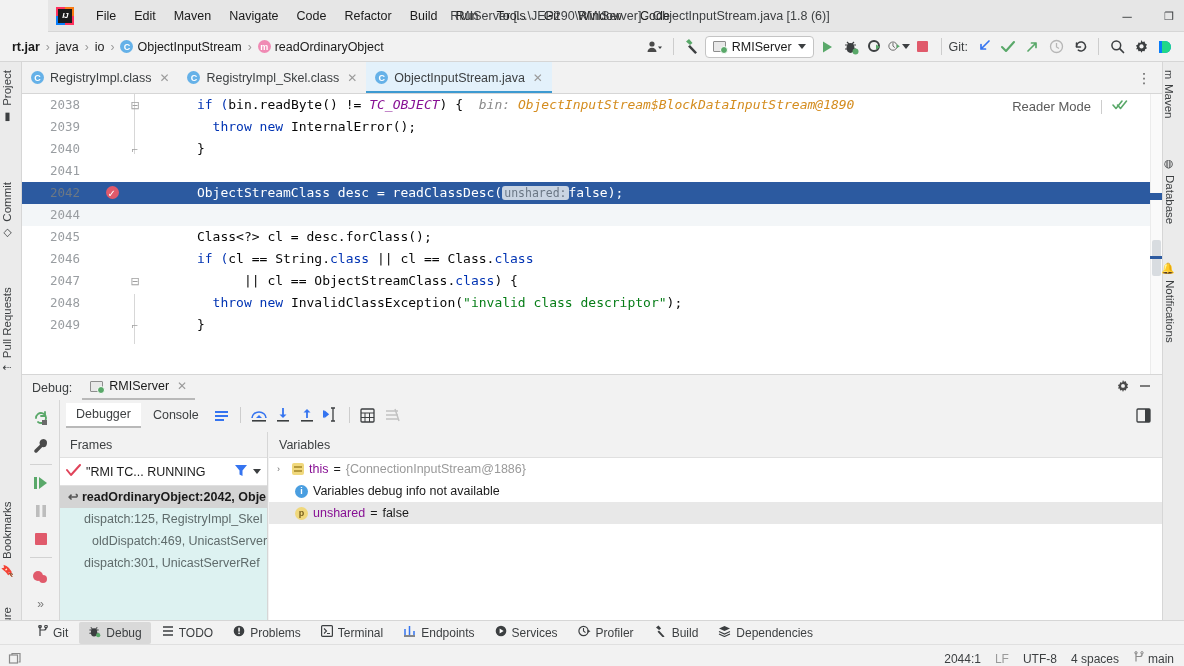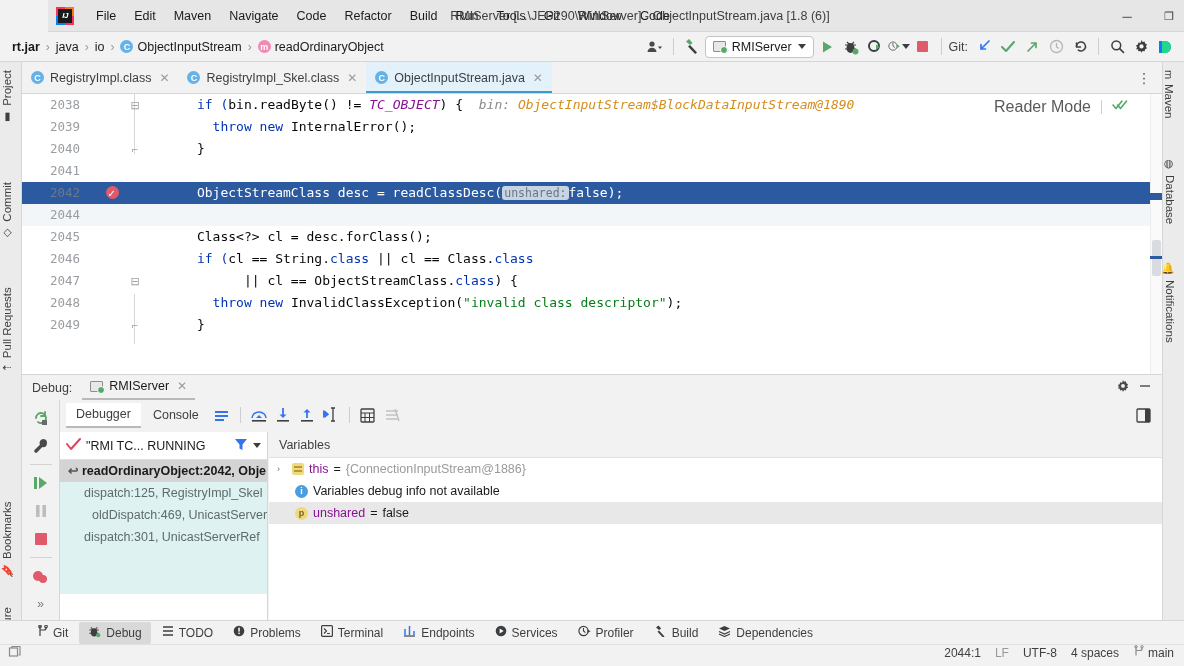--- a/index.html
+++ b/index.html
@@ -106,21 +106,21 @@
   .cst { color:#871094; font-style:italic; }
   .str { color:#067d17; }
   .hint { color:#8a8a8a; font-style:italic; }
   .hintval { color:#d48c1e; font-style:italic; }
   .param-hint { background:#c9d4e2; color:#6b7785; border-radius:3px; padding:0 2px; font-size:11.5px; }
   .bp { width:13px; height:13px; border-radius:50%; background:#e05a6b; display:inline-block;
      position:relative; top:2px; }
   .bp::after { content:"✓"; position:absolute; left:2px; top:-3px; color:#fff; font-size:10px; }
   .fold-line { position:absolute; left:112px; top:0; width:1px; background:#d7d7d7; }
   .reader-mode { position:absolute; right:34px; top:4px; display:flex; align-items:center; gap:10px;
-     font-size:16px; color:#5a5a5a; z-index:5; }
+     font-size:13px; color:#5a5a5a; z-index:5; }
   .rm-sep { width:1px; height:14px; background:#cdcdcd; }
   .markbar { position:absolute; right:0; top:0; width:12px; height:280px; background:#fafafa;
      border-left:1px solid #ececec; }
   .scroll-thumb { position:absolute; right:1px; top:146px; width:9px; height:36px; background:#d8dce0; border-radius:2px; }
   .scroll-mark { position:absolute; right:0; top:162px; width:12px; height:3px; background:#2c5aa0; }
   .cur-marker { position:absolute; right:0; top:99px; width:12px; height:7px; background:#2c5aa0; }
 
   
   .debughdr { position:absolute; left:22px; top:374px; width:1140px; height:26px;
      background:#f2f2f2; border-top:1px solid #d6d6d6; display:flex; align-items:center; padding-left:10px; }
@@ -169,21 +169,21 @@
   .vicon-p { width:13px; height:13px; border-radius:50%; background:#f0d87c; color:#7a6220;
      font-size:9px; font-weight:bold; display:flex; align-items:center; justify-content:center; }
   .tri { color:#6a6a6a; font-size:9px; width:10px; display:inline-block; }
 
   
   .toolbar-bottom { position:absolute; left:0; top:620px; width:1184px; height:24px;
      background:#f2f2f2; border-top:1px solid #d6d6d6; display:flex; align-items:center; padding-left:28px; gap:2px; }
   .tw-btn { display:flex; align-items:center; gap:5px; font-size:12px; color:#3c3f41; padding:3px 9px; border-radius:2px; }
   .tw-btn.active { background:#d9d9d9; }
   .statusbar { position:absolute; left:0; top:644px; width:1184px; height:22px;
-     background:#f2f2f2; border-top:1px solid #e0e0e0; display:flex; align-items:flex-start; }
+     background:#f2f2f2; border-top:1px solid #e0e0e0; display:flex; align-items:flex-end; }
   .sb-left { margin-left:8px; display:flex; align-items:center; color:#6a6a6a; }
   .sb-right { margin-left:auto; display:flex; align-items:center; gap:14px; padding-right:10px;
      font-size:12px; color:#3c3f41; }
   .sb-dim { color:#9a9a9a; }
 </style>
 </head>
 <body>
 
 <div class="app">
 
@@ -605,20 +605,21 @@
     </div>
     <div class="dtb-right">
       <svg width="16" height="15" viewBox="0 0 16 15">
           <rect x="1" y="1" width="13" height="13" rx="1" fill="none" stroke="#3c3f41" stroke-width="1.3"></rect>
           <rect x="9" y="1" width="5" height="13" fill="#3c3f41"></rect>
         </svg>
     </div>
   </div>
 
   <div class="frames">
+    <div class="pane-title">Frames</div>
     <div class="thread-sel">
       <span>
         <svg width="15" height="13" viewBox="0 0 15 13">
             <path d="M1 6l4 5 9-10" stroke="#e0435a" stroke-width="2" fill="none" stroke-linecap="round" stroke-linejoin="round"></path>
           </svg>
       </span>
       <span>"RMI TC... RUNNING</span>
       <span style="margin-left:auto">
         <svg width="14" height="13" viewBox="0 0 14 13">
             <path d="M1 1h12L8.5 6.5V12l-3-1.6V6.5z" fill="#3574f0"></path>

